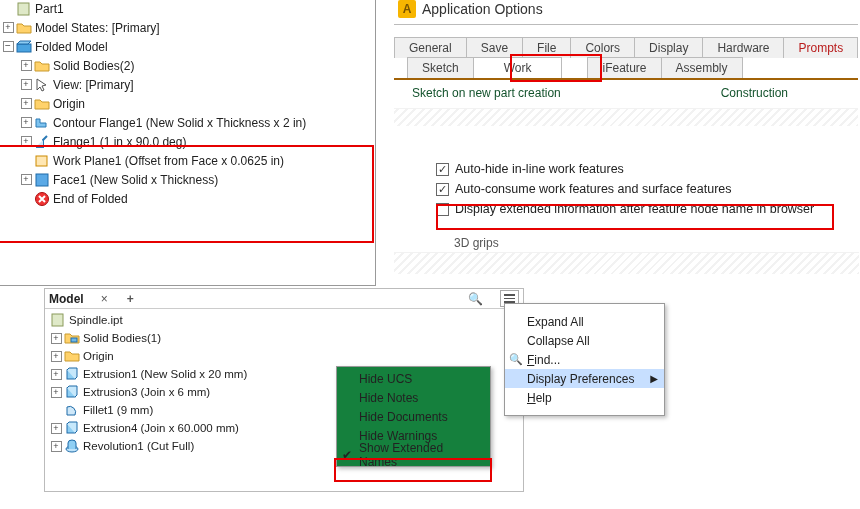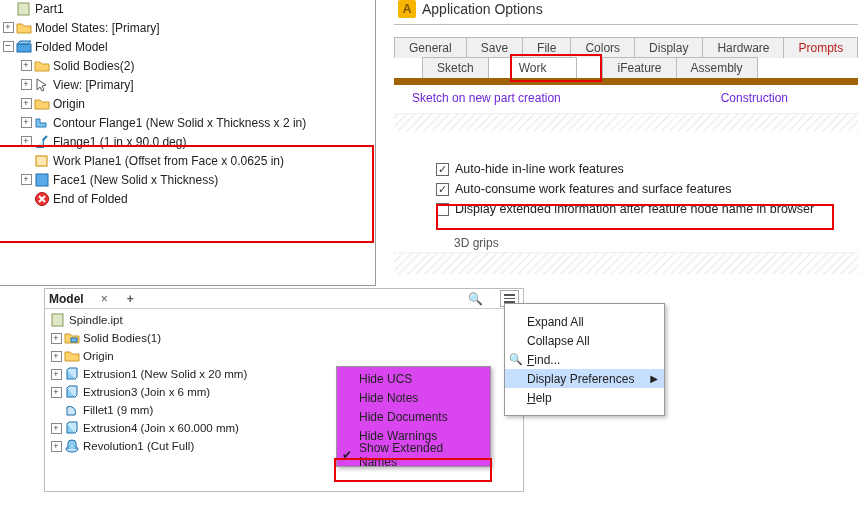--- a/index.html
+++ b/index.html
@@ -22,21 +22,21 @@
   .opt-panel { position:absolute; left: 394px; top: 0; width: 464px; }
   .opt-title { display:flex; align-items:center; gap:6px; padding: 0 4px 6px 4px; font-size: 14px; color: #333; }
   .opt-title .appicon { width:18px; height:18px; background:#f7b500; border-radius:2px; display:flex; align-items:center; justify-content:center; color:#7a5400; font-weight:bold; font-size:12px; }
   .tabs-wrap { border-top:1px solid #bbb; padding-top:0; }
   .tabs-row { display:flex;margin-top:12px; }
   .tab { padding:3px 14px; border:1px solid #bbb; border-bottom:none; background:#f0f0f0; margin-right:-1px; color:#444; font-size:12px; position:relative; }
   .tab.active { background:#fff; }
   .tab.last-prompt { color:#b91c1c; }
   .tabrow2 { margin-top:-1px; }
   .tab-part-hl { position:absolute; border:2px solid #e60000; left: 510px; top: 54px; width: 92px; height: 28px; pointer-events:none; }
-  .opt-line { padding: 6px 0 4px 18px; font-size:12px; color:#6d28d9; border-top:7px solid #a16207; display:flex; justify-content:space-between; }
+  .opt-line { padding: 6px 0 4px 18px; font-size:12px; color:#14532d; border-top:2px solid #a16207; display:flex; justify-content:space-between; }
   .torn { height: 18px; background:
      repeating-linear-gradient(-45deg, #ccc 0 2px, transparent 2px 6px);
      opacity:.25; border-top:1px solid #ccc; margin-top:4px; }
 
   .chk-block { position:absolute; left: 436px; top: 156px; width: 416px; }
   .chk-row { display:flex; align-items:center; gap:6px; margin:6px 0; font-size:12.5px; color:#222; }
   .chk { width:13px; height:13px; border:1px solid #666; display:inline-flex; align-items:center; justify-content:center; font-size:11px; color:#333; background:#fff; }
   .redbox2 { position:absolute; left: 436px; top: 204px; width: 398px; height: 26px; border:2px solid #e60000; pointer-events:none; }
   .threeD { position:absolute; left: 454px; top: 236px; color:#555; font-size:12px; }
   .torn2 { position:absolute; left:394px; top:248px; width:465px; height: 22px; }
@@ -48,21 +48,21 @@
   .bp-header .plusx { color:#555; padding:0 2px; font-weight:bold; }
   .bp-header .title { font-weight:bold; font-size:12px; }
   .bp-header .spacer { flex:1; }
   .bp-header .search { color:#777; }
   .bp-header .ham { display:inline-flex; flex-direction:column; gap:2px; padding:3px 3px; border:1px solid #aaa; margin-left:4px; }
   .bp-header .ham span { display:block; width:11px; height:1.5px; background:#555; }
 
   .bp-body { padding-top:2px; }
   .bp-line { display:flex; align-items:center; height:18px; padding-left:4px; font-size:11.5px; color:#222; white-space:nowrap; }
 
-  .ctx-menu-1 { position:absolute; left:336px; top:366px; width:155px; background:#d946ef; border:1px solid #999; box-shadow:2px 2px 4px rgba(0,0,0,.25); padding:2px 0; }
+  .ctx-menu-1 { position:absolute; left:336px; top:366px; width:155px; background:#15803d; border:1px solid #999; box-shadow:2px 2px 4px rgba(0,0,0,.25); padding:2px 0; }
   .mi { display:flex; align-items:center; height:19px; padding:0 8px 0 22px; font-size:12px; color:#222; position:relative; }
   .mi .chkmark { position:absolute; left:5px; font-size:12px; }
   .redbox3 { position:absolute; left:334px; top:458px; width:158px; height:24px; border:2px solid #e60000; pointer-events:none; }
 
   .ctx-menu-2 { position:absolute; left:504px; top:303px; width:161px; background:#fff; border:1px solid #999; box-shadow:2px 2px 4px rgba(0,0,0,.25); padding:8px 0; }
   .mi2 { display:flex; align-items:center; height:19px; padding:0 8px 0 22px; font-size:12px; color:#222; position:relative; }
   .mi2 .arrow { position:absolute; right:6px; font-size:10px; }
   .mi2 .leadicon { position:absolute; left:4px; font-size:11px; color:#666; }
   .mi2.hl { background:#c7dfff; }
   .mi2 u { text-decoration: underline; }
@@ -193,21 +193,21 @@
     <div class="tabs-row">
       <div class="tab">General</div>
       <div class="tab">Save</div>
       <div class="tab">File</div>
       <div class="tab">Colors</div>
       <div class="tab">Display</div>
       <div class="tab">Hardware</div>
       <div class="tab last-prompt">Prompts</div>
     </div>
     <div class="tabs-row tabrow2">
-      <div class="tab" style="margin-left:28px">Sketch</div>
+      <div class="tab" style="margin-left:13px">Sketch</div>
       <div class="tab active" style="padding:3px 30px">Work</div>
       <div class="tab" style="margin-left:26px">iFeature</div>
       <div class="tab">Assembly</div>
     </div>
     <div class="opt-line">
       <span>Sketch on new part creation</span>
       <span style="margin-right:70px">Construction</span>
     </div>
   </div>
   <div class="torn"></div>

